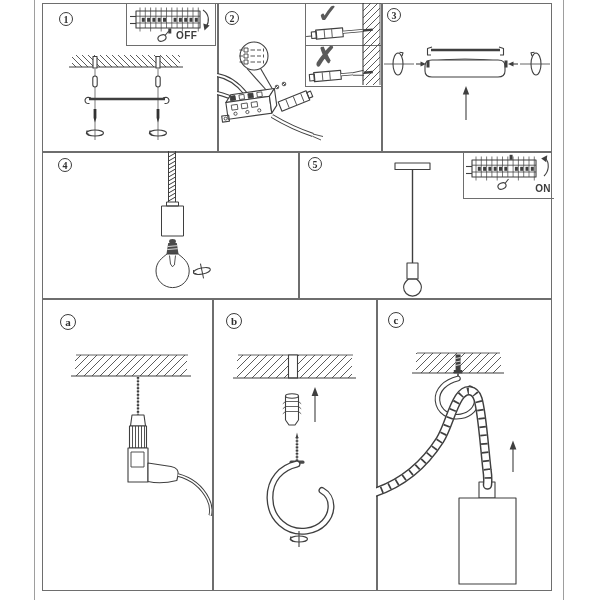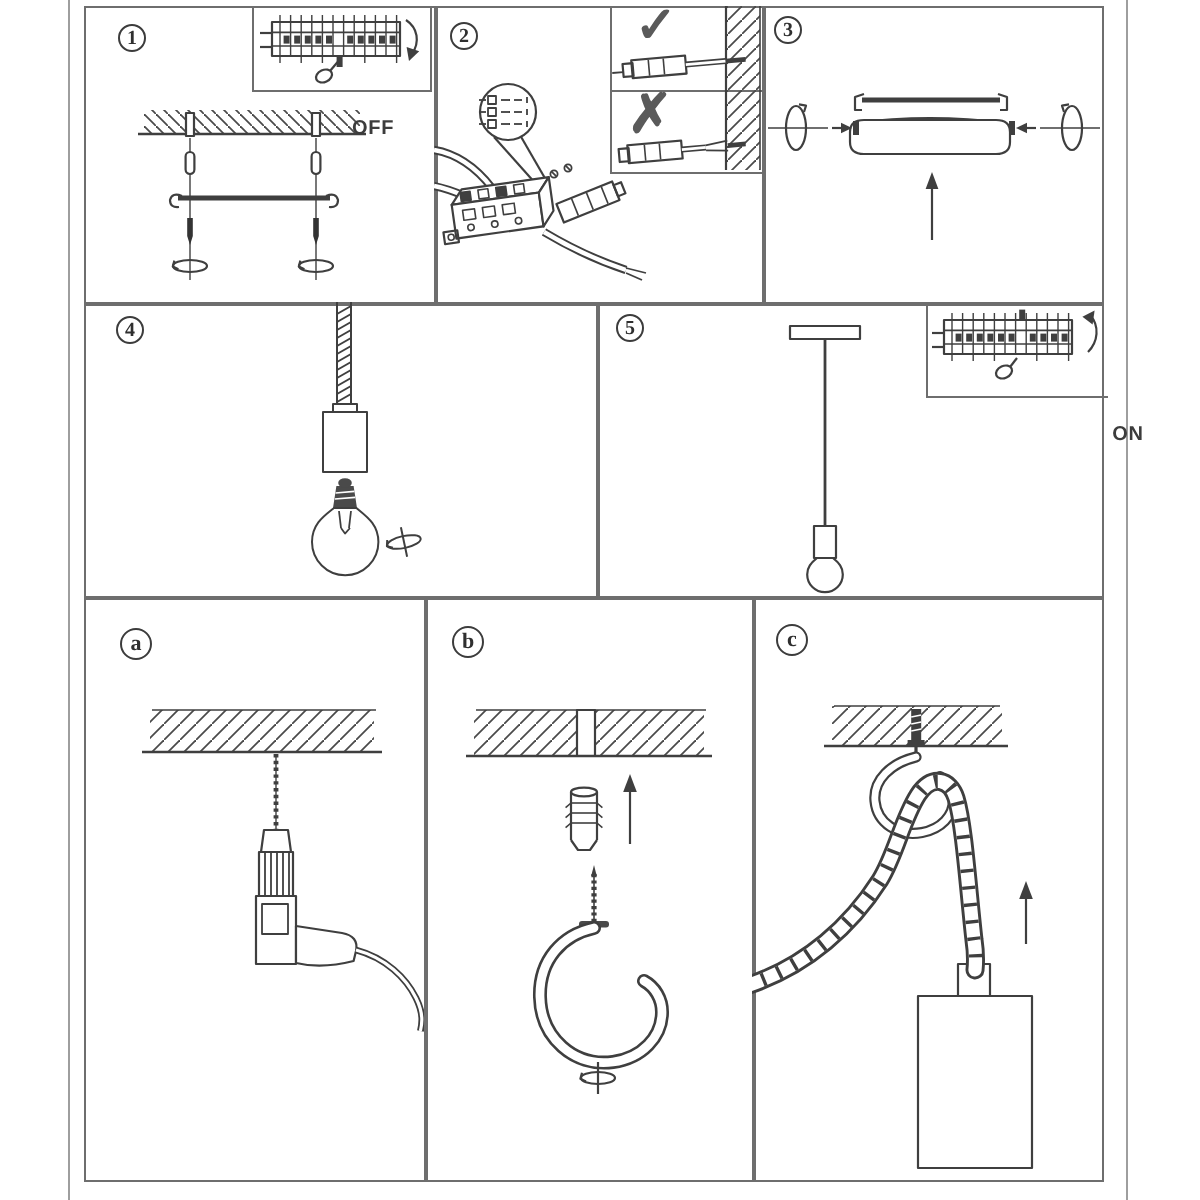--- a/index.html
+++ b/index.html
@@ -13,21 +13,21 @@
   .inset{position:absolute;border:1.3px solid #6e6e6e;background:transparent;}
   .inset.no-top{border-top:none;}
   .inset.no-right{border-right:none;}
   .step{position:absolute;display:flex;align-items:center;justify-content:center;
         border:1.2px solid #3c3c3c;border-radius:50%;
         font-family:"Liberation Serif",serif;font-weight:bold;color:#2f2f2f;
         box-sizing:border-box;background:#fff;}
   .step.num{width:14px;height:14px;font-size:10px;}
   .step.ltr{width:16px;height:16px;font-size:11px;}
   .txt{position:absolute;color:#3c3c3c;}
-  .pwr{font-size:10px;font-weight:bold;letter-spacing:0.4px;margin-top:29px;}
+  .pwr{font-size:10px;font-weight:bold;letter-spacing:0.4px;}
   .mark{font-weight:bold;color:#5a5a5a;text-align:center;line-height:1;}
   svg{position:absolute;display:block;}
 </style>
 </head>
 <body>
 
 <div class="page">
 
   <div class="edge" style="left:34px"></div>
   <div class="edge" style="left:563px"></div>
@@ -503,17 +503,17 @@
   <span class="step num" style="left:59px;top:12px">1</span>
   <span class="step num" style="left:225px;top:11px">2</span>
   <span class="step num" style="left:387px;top:8px">3</span>
   <span class="step num" style="left:58px;top:158px">4</span>
   <span class="step num" style="left:308px;top:157px">5</span>
   <span class="step ltr" style="left:60px;top:314px">a</span>
   <span class="step ltr" style="left:226px;top:313px">b</span>
   <span class="step ltr" style="left:388px;top:312px">c</span>
 
   <span class="txt pwr" style="left:176px;top:30px;width:36px;text-align:left">OFF</span>
-  <span class="txt pwr" style="left:549px;top:183px;width:30px;text-align:center">ON</span>
+  <span class="txt pwr" style="left:521px;top:183px;width:30px;text-align:right">ON</span>
   <span class="txt mark" style="left:312px;top:1px;width:32px;font-size:25px">✓</span>
   <span class="txt mark" style="left:308px;top:44px;width:34px;font-size:27px">✗</span>
 
 </div>
 
 </body></html>

